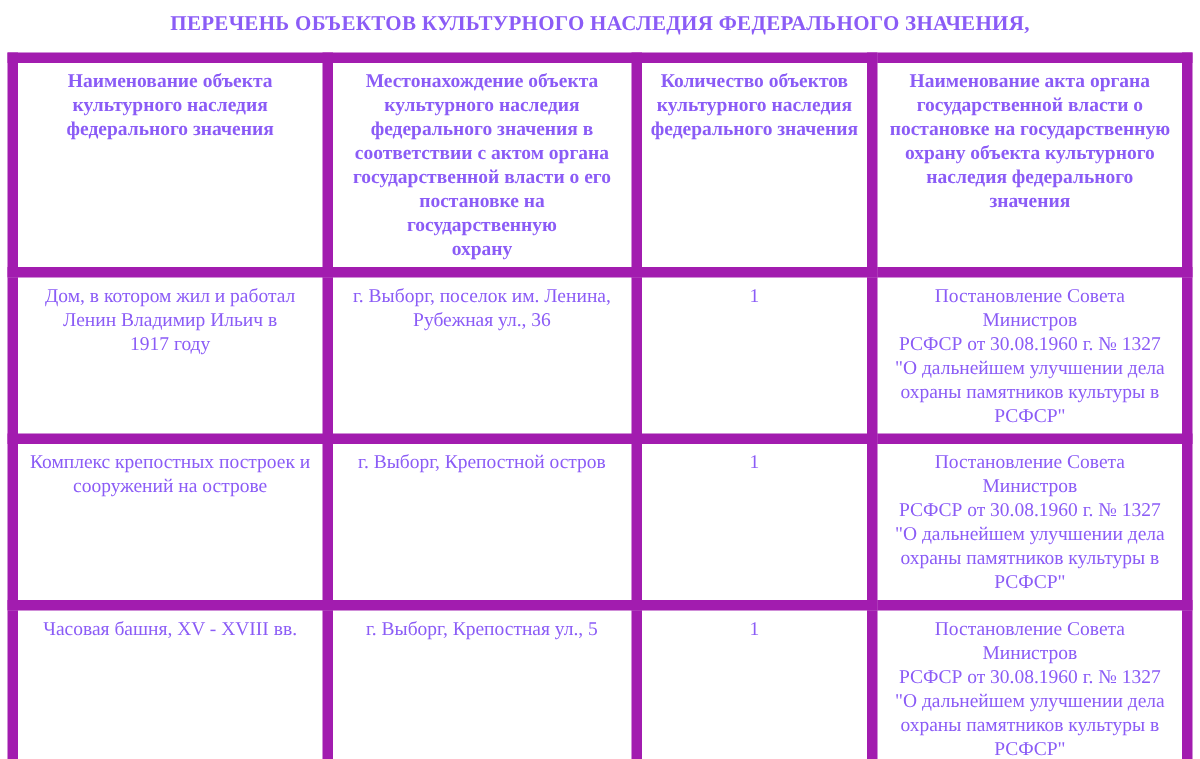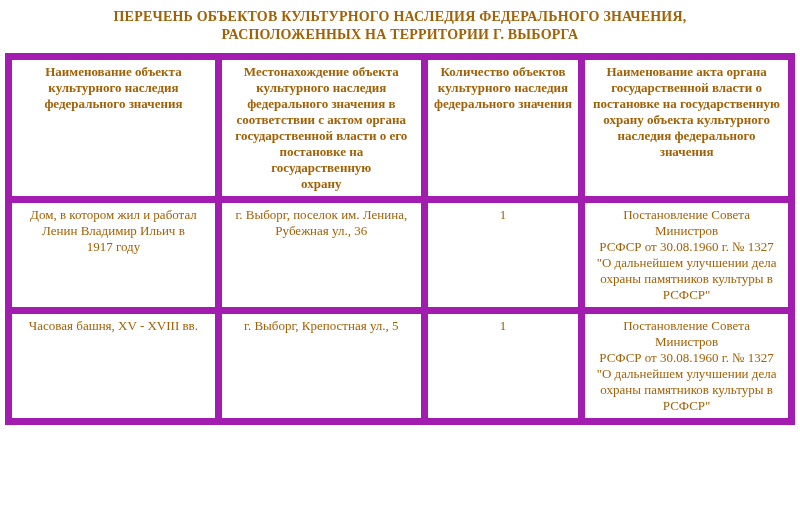--- a/index.html
+++ b/index.html
@@ -6,21 +6,21 @@
     margin: 0;
     padding: 0;
     background: #ffffff;
   }
   .page {
     width: 800px;
     height: 506px;
     box-sizing: border-box;
     background: #ffffff;
     font-family: "Liberation Serif", serif;
-    color: #a16207;
+    color: #8b5cf6;
     padding: 6px 5px 0 5px;
     overflow: hidden;
   }
   .doc-title {
     text-align: center;
     font-weight: bold;
     font-size: 14px;
     line-height: 18px;
     letter-spacing: 0.2px;
     margin: 2px 0 9px 0;
@@ -54,21 +54,20 @@
   tr.row-3 { height: 82px; }
   tr.row-4 { height: 78px; }
 </style>
 </head>
 <body>
 
 <div class="page">
 
   <div class="doc-title">
     <div>ПЕРЕЧЕНЬ ОБЪЕКТОВ КУЛЬТУРНОГО НАСЛЕДИЯ ФЕДЕРАЛЬНОГО ЗНАЧЕНИЯ,</div>
-    <div>РАСПОЛОЖЕННЫХ НА ТЕРРИТОРИИ Г. ВЫБОРГА</div>
   </div>
 
   <table class="heritage-table">
     <colgroup>
       <col class="col-name">
       <col class="col-loc">
       <col class="col-count">
       <col class="col-act">
     </colgroup>
     <thead>
@@ -100,20 +99,31 @@
 1917 году</td>
         <td>г. Выборг, поселок им. Ленина,
 Рубежная ул., 36</td>
         <td>1</td>
         <td>Постановление Совета Министров
 РСФСР от 30.08.1960 г. № 1327
 "О дальнейшем улучшении дела
 охраны памятников культуры в
 РСФСР"</td>
       </tr>
+      <tr class="row-2">
+        <td>Комплекс крепостных построек и
+сооружений на острове</td>
+        <td>г. Выборг, Крепостной остров</td>
+        <td>1</td>
+        <td>Постановление Совета Министров
+РСФСР от 30.08.1960 г. № 1327
+"О дальнейшем улучшении дела
+охраны памятников культуры в
+РСФСР"</td>
+      </tr>
       <tr class="row-4">
         <td>Часовая башня, XV - XVIII вв.</td>
         <td>г. Выборг, Крепостная ул., 5</td>
         <td>1</td>
         <td>Постановление Совета Министров
 РСФСР от 30.08.1960 г. № 1327
 "О дальнейшем улучшении дела
 охраны памятников культуры в
 РСФСР"</td>
       </tr>

